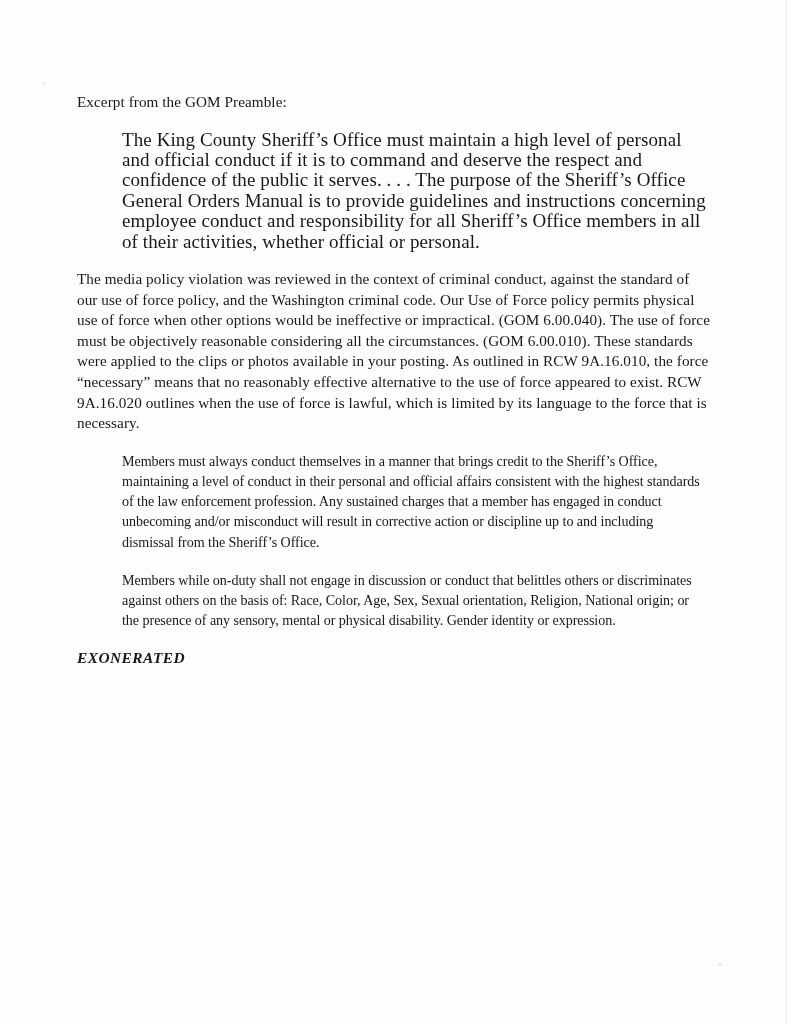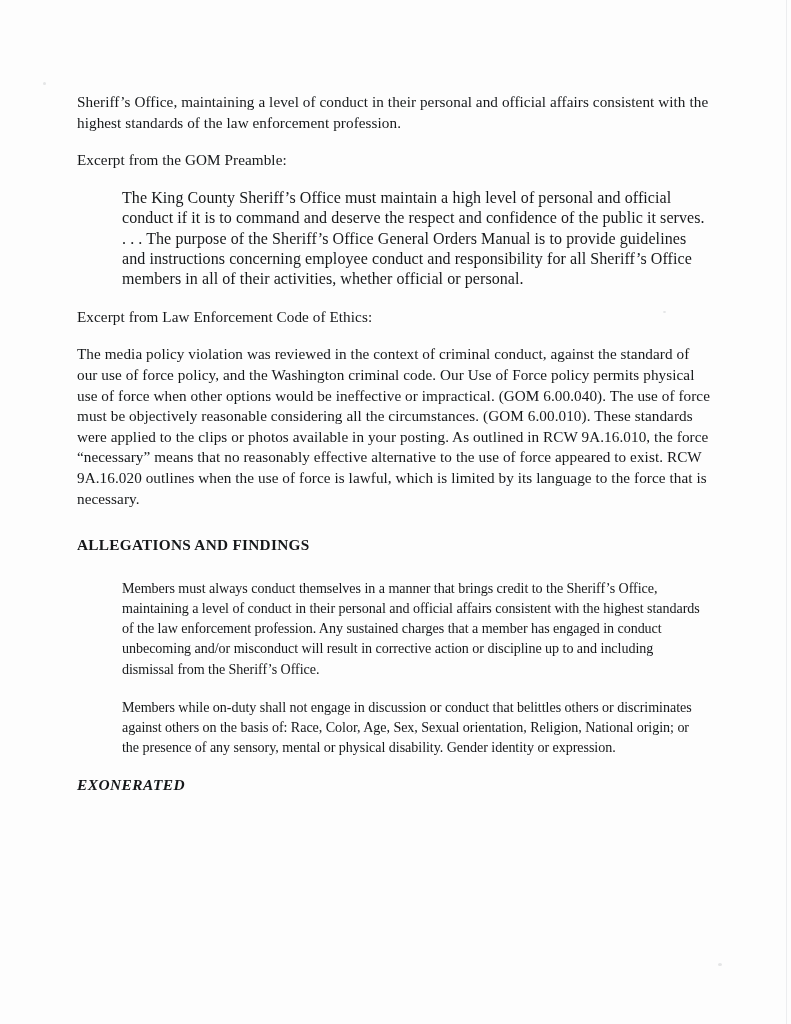--- a/index.html
+++ b/index.html
@@ -49,21 +49,21 @@
     letter-spacing: .005em;
   }
 
   
   .indent {
     margin-left: 45px;
     width: 588px;
   }
 
   .quote {
-    font-size: 16px;
+    font-size: 19px;
     line-height: 20.4px;
   }
 
   
   .heading {
     font-weight: bold;
     font-size: 15.3px;
     letter-spacing: .018em;
     margin: 26px 0 22px 0;
   }
@@ -117,32 +117,29 @@
 <body>
 
 <div id="page">
 
   <div class="speck" style="left:43px;  top:82px;  width:3px; height:3px;"></div>
   <div class="speck" style="left:718px; top:963px; width:4px; height:3px;"></div>
   <div class="speck" style="left:663px; top:311px; width:3px; height:2px;"></div>
 
   <div id="content">
 
-    <p>Sheriff’s Office, maintaining a level of conduct in their personal and official affairs consistent with the highest standards of the law enforcement profession.</p>
 
     <p>Excerpt from the GOM Preamble:</p>
 
     <p class="indent quote">The King County Sheriff’s Office must maintain a high level of personal and official conduct if it is to command and deserve the respect and confidence of the public it serves.  .  .  . The purpose of the Sheriff’s Office General Orders Manual is to provide guidelines and instructions concerning employee conduct and responsibility for all Sheriff’s Office members in all of their activities, whether official or personal.</p>
 
-    <p>Excerpt from Law Enforcement Code of Ethics:</p>
 
 
     <p>The media policy violation was reviewed in the context of criminal conduct, against the standard of our use of force policy, and the Washington criminal code.  Our Use of Force policy permits physical use of force when other options would be ineffective or impractical. (GOM 6.00.040).  The use of force must be objectively reasonable considering all the circumstances. (GOM 6.00.010).  These standards were applied to the clips or photos available in your posting.  As outlined in RCW 9A.16.010, the force “necessary” means that no reasonably effective alternative to the use of force appeared to exist.  RCW 9A.16.020 outlines when the use of force is lawful, which is limited by its language to the force that is necessary.</p>
 
-    <p class="heading">ALLEGATIONS AND FINDINGS</p>
 
 
 
     <p class="policy">Members must always conduct themselves in a manner that brings credit to the Sheriff’s Office, maintaining a level of conduct in their personal and official affairs consistent with the highest standards of the law enforcement profession. Any sustained charges that a member has engaged in conduct unbecoming and/or misconduct will result in corrective action or discipline up to and including dismissal from the Sheriff’s Office.</p>
 
     <p class="policy">Members while on-duty shall not engage in discussion or conduct that belittles others or discriminates against others on the basis of:  Race, Color, Age, Sex, Sexual orientation, Religion, National origin; or the presence of any sensory, mental or physical disability. Gender identity or expression.</p>
 
     <p class="finding">EXONERATED</p>
 
   </div>

